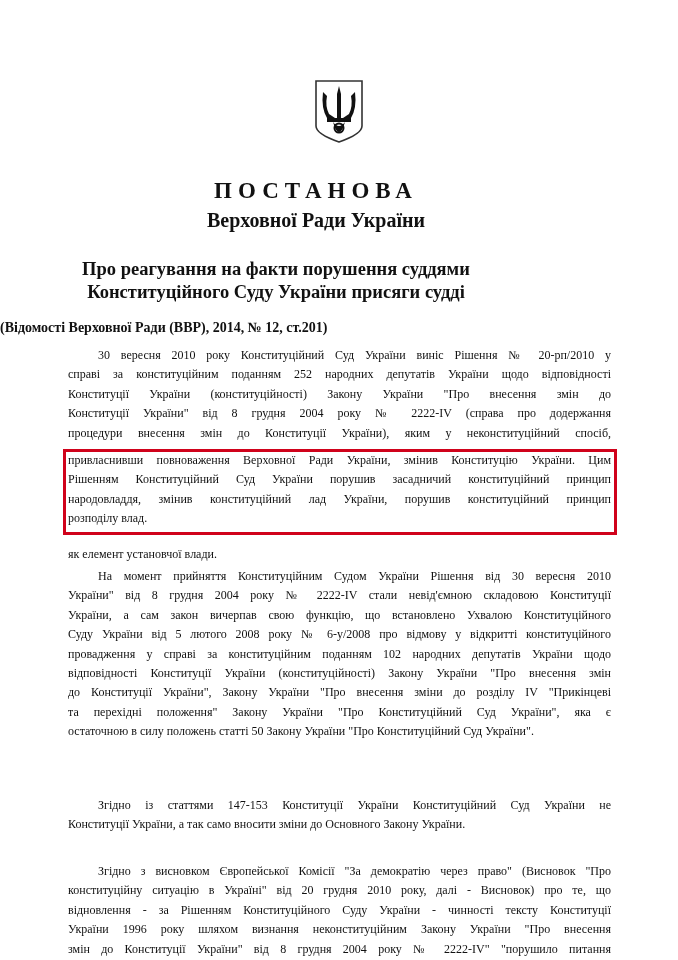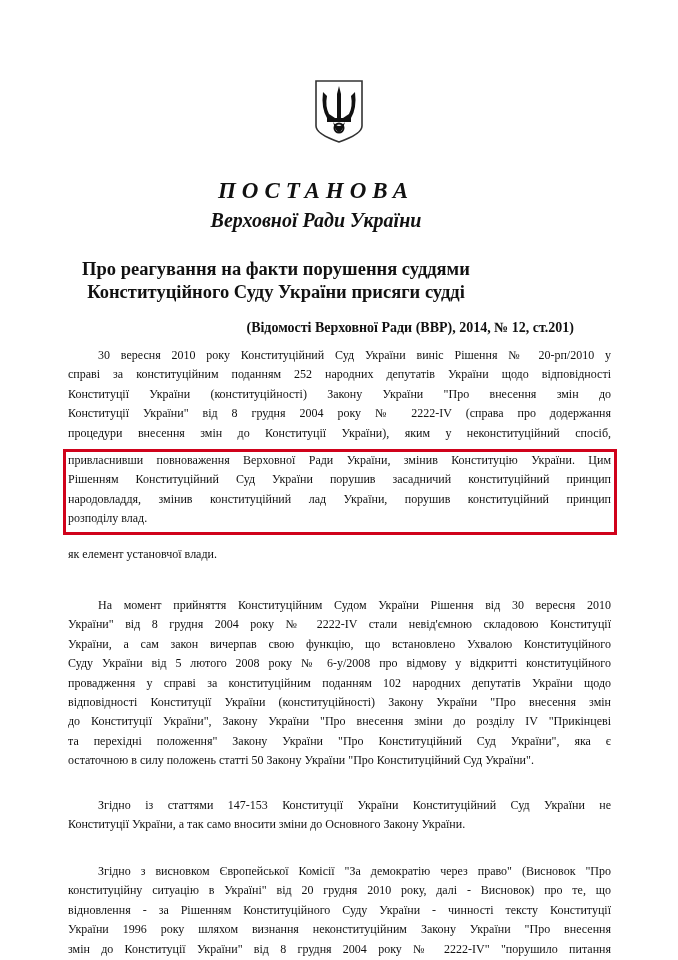--- a/index.html
+++ b/index.html
@@ -1,25 +1,25 @@
 <!DOCTYPE html>
 <html><head>
 <meta charset="utf-8">
 <style>
   html, body { margin: 0; padding: 0; background: #ffffff; }
   body { width: 678px; height: 960px; position: relative; overflow: hidden;
          font-family: "Liberation Serif", "DejaVu Serif", serif; color: #111; }
   .emblem { position: absolute; left: 313px; top: 78px; width: 52px; height: 66px; }
   .title { position: absolute; left: 0; width: 632px; text-align: center;
-           font-style: italic; font-weight: bold; }
+           font-weight: bold; }
   .t1 { top: 178px; font-size: 23px; letter-spacing: 6px; }
   .t2 { top: 209px; font-size: 20px; }
   .heading { position: absolute; left: 0; top: 258px; width: 552px; text-align: center;
              font-weight: bold; font-size: 18.5px; line-height: 23px; }
-  .source { position: absolute; left: 0; top: 320px; width: 574px; text-align: right;
+  .source { position: absolute; left: 0; top: 320px; width: 574px; text-align: left;
             font-weight: bold; font-size: 14px; }
   .para { position: absolute; left: 68px; width: 543px; font-size: 12px; line-height: 19.4px;
           text-align: justify; text-indent: 30px; }
   .para .ln { display: block; text-indent: 0; text-align: justify; text-align-last: justify; white-space: nowrap; }
   .para .ln.first { padding-left: 30px; }
   .para .ln.last { text-align-last: left; }
   .p1 { top: 346px; }
   .hlbox { position: absolute; left: 63px; top: 450px; width: 548px; height: 42px;
            border: 3px solid #d0021b; pointer-events: none; }
 </style>
@@ -59,21 +59,21 @@
   <span class="ln">Рішенням Конституційний Суд України порушив засадничий конституційний принцип</span>
   <span class="ln">народовладдя, змінив конституційний лад України, порушив конституційний принцип</span>
   <span class="ln last">розподілу влад.</span>
 </div>
 <div class="hlbox" style="top: 449px; height: 80px; border-color: rgb(208, 2, 27);"></div>
 
 <div class="para" style="top:545px;">
   <span class="ln last">як елемент установчої влади.</span>
 </div>
 
-<div class="para" style="top:596px;">
+<div class="para" style="top:567px;">
   <span class="ln first">На момент прийняття Конституційним Судом України Рішення від 30 вересня 2010</span>
   <span class="ln">України" від 8 грудня 2004 року № 2222-IV стали невід'ємною складовою Конституції</span>
   <span class="ln">України, а сам закон вичерпав свою функцію, що встановлено Ухвалою Конституційного</span>
   <span class="ln">Суду України від 5 лютого 2008 року № 6-у/2008 про відмову у відкритті конституційного</span>
   <span class="ln">провадження у справі за конституційним поданням 102 народних депутатів України щодо</span>
   <span class="ln">відповідності Конституції України (конституційності) Закону України "Про внесення змін</span>
   <span class="ln">до Конституції України", Закону України "Про внесення зміни до розділу IV "Прикінцеві</span>
   <span class="ln">та перехідні положення" Закону України "Про Конституційний Суд України", яка є</span>
   <span class="ln last">остаточною в силу положень статті 50 Закону України "Про Конституційний Суд України".</span>
 </div>

